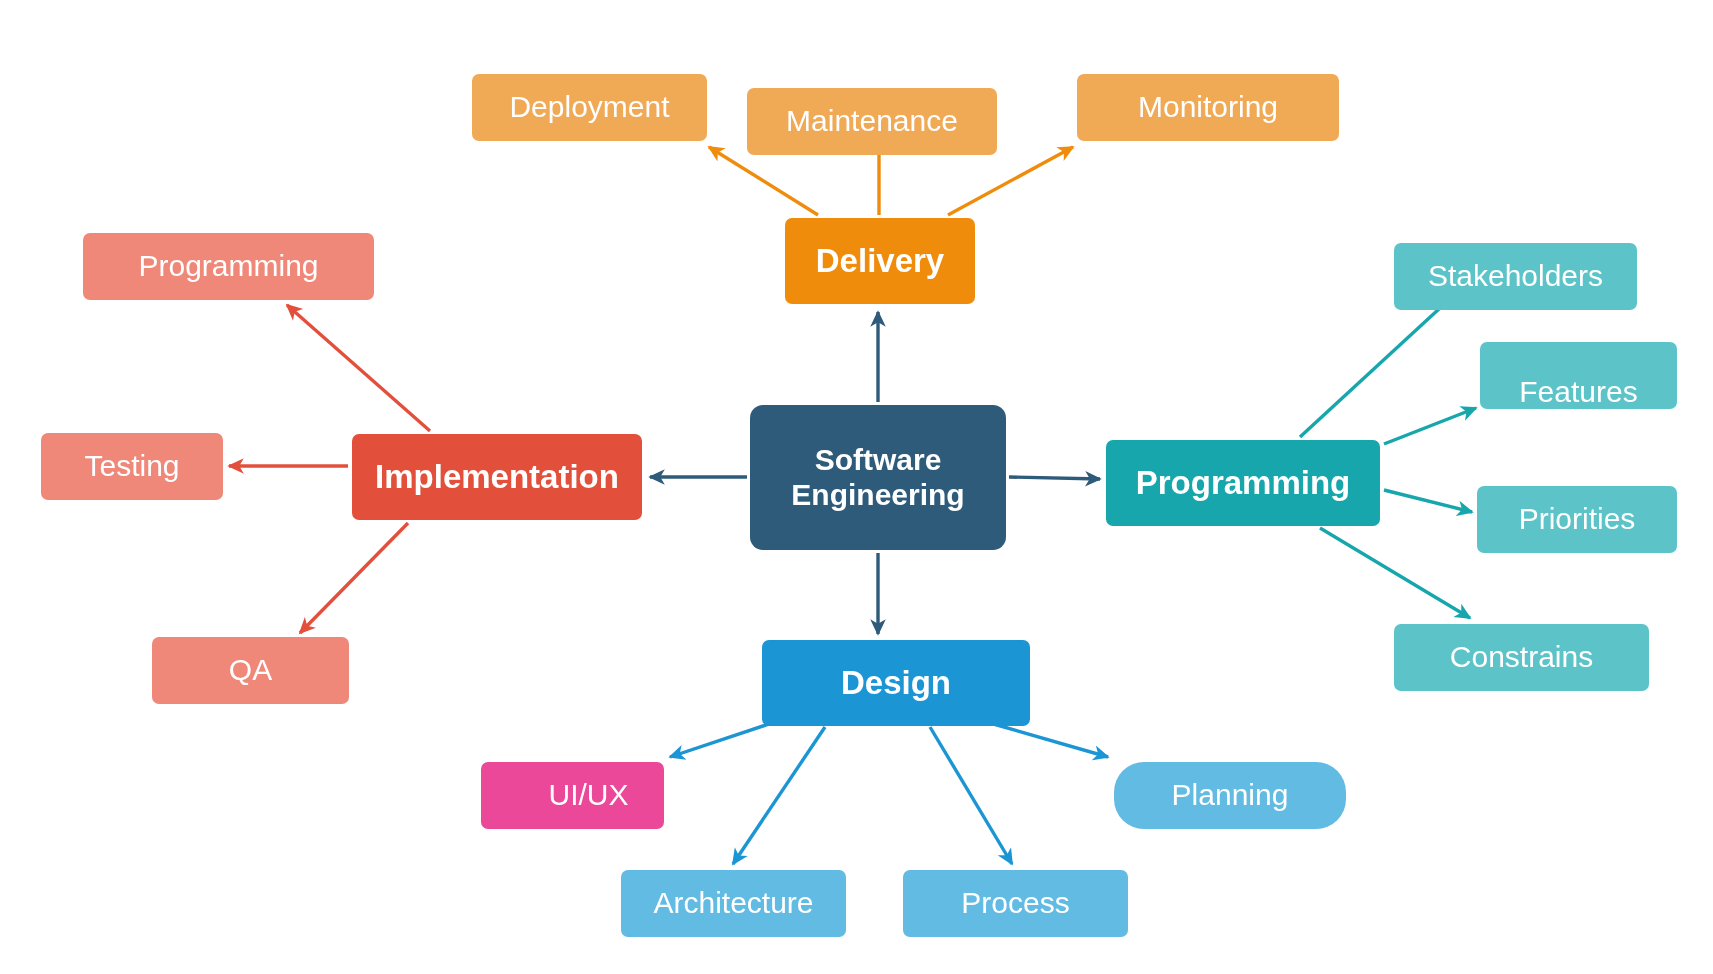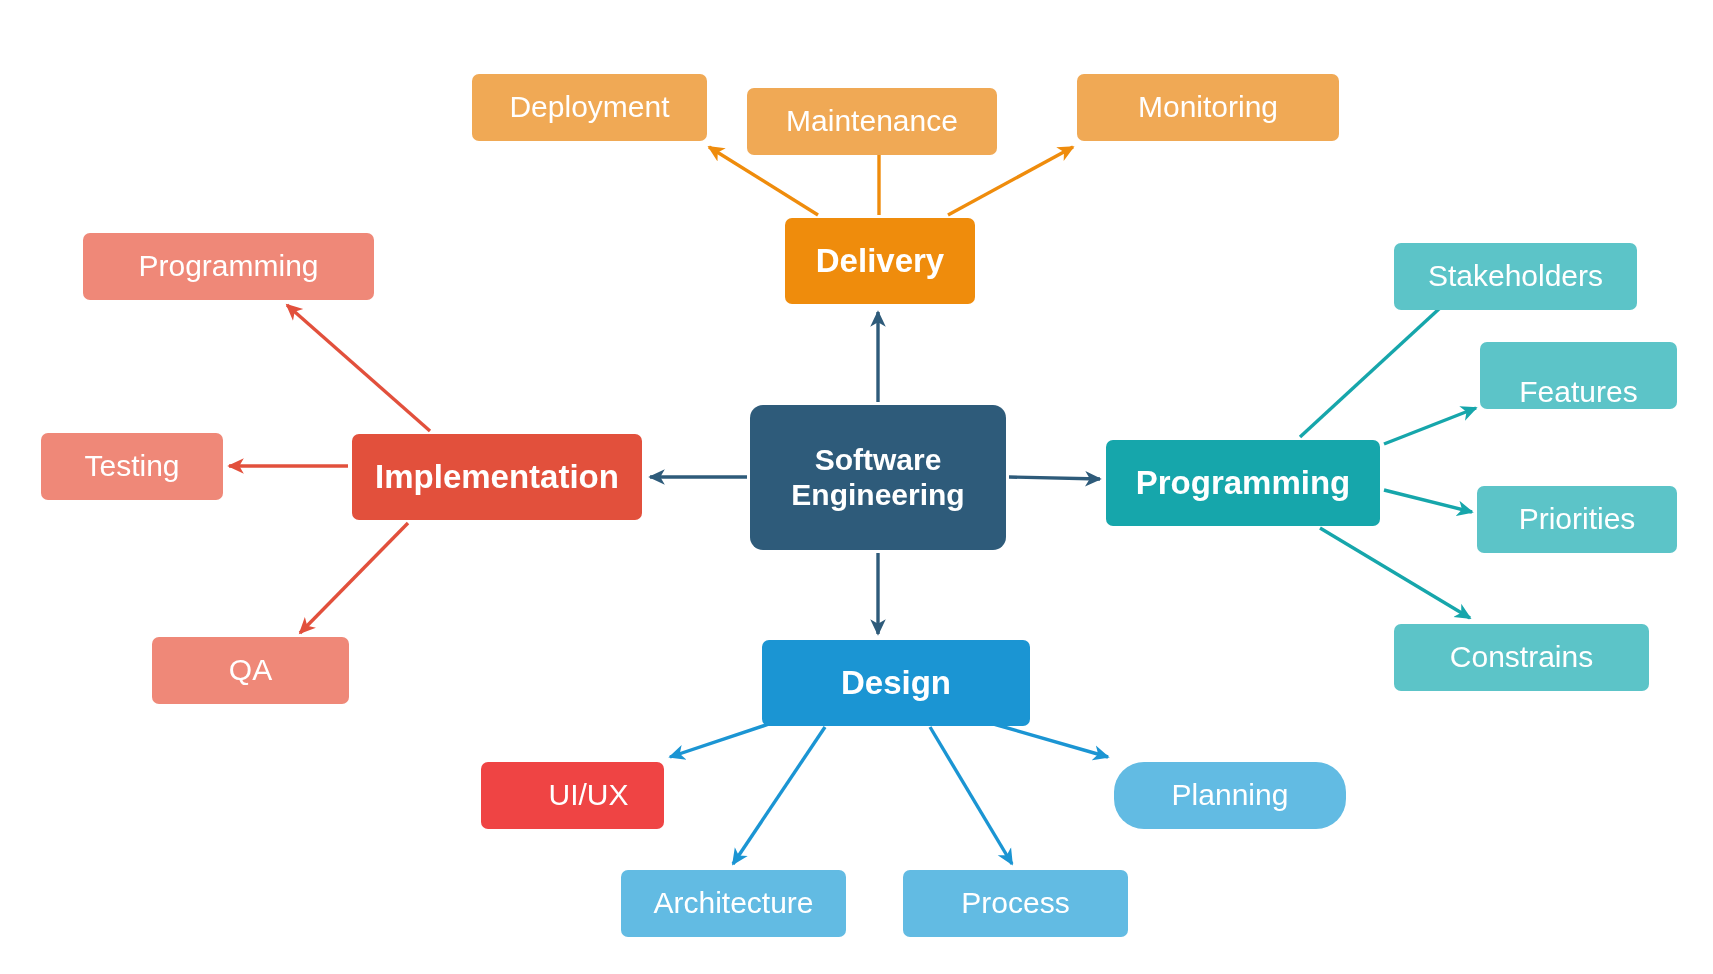--- a/index.html
+++ b/index.html
@@ -106,18 +106,18 @@
       <div class="node leaf" style="left: 472px; top: 74px; width: 235px; height: 67px; background: rgb(240, 169, 85);"><span>Deployment</span></div>
       <div class="node leaf" style="left: 747px; top: 44px; width: 250px; height: 67px; background: rgb(240, 169, 85); margin-top: 44px;"><span>Maintenance</span></div>
       <div class="node leaf" style="left: 1077px; top: 74px; width: 262px; height: 67px; background: rgb(240, 169, 85);"><span>Monitoring</span></div>
       <div class="node leaf" style="left: 83px; top: 233px; width: 291px; height: 67px; background: rgb(239, 136, 120);"><span>Programming</span></div>
       <div class="node leaf" style="left: 41px; top: 433px; width: 182px; height: 67px; background: rgb(239, 136, 120);"><span>Testing</span></div>
       <div class="node leaf" style="left: 152px; top: 637px; width: 197px; height: 67px; background: rgb(239, 136, 120);"><span>QA</span></div>
       <div class="node leaf" style="left: 1394px; top: 202px; width: 243px; height: 67px; background: rgb(92, 196, 200); margin-top: 41px;"><span>Stakeholders</span></div>
       <div class="node leaf" style="left: 1480px; top: 342px; width: 197px; height: 67px; background: rgb(92, 196, 200); align-items: flex-end;"><span>Features</span></div>
       <div class="node leaf" style="left: 1477px; top: 486px; width: 200px; height: 67px; background: rgb(92, 196, 200);"><span>Priorities</span></div>
       <div class="node leaf" style="left: 1394px; top: 624px; width: 255px; height: 67px; background: rgb(92, 196, 200); align-items: center;"><span>Constrains</span></div>
-      <div class="node leaf" style="left: 481px; top: 762px; width: 183px; height: 67px; background: #ef4444; padding-left: 32px;"><span>UI/UX</span></div>
+      <div class="node leaf" style="left: 481px; top: 762px; width: 183px; height: 67px; background: #ec4899; padding-left: 32px;"><span>UI/UX</span></div>
       <div class="node leaf" style="left: 621px; top: 870px; width: 225px; height: 67px; background: rgb(98, 187, 227);"><span>Architecture</span></div>
       <div class="node leaf" style="left: 903px; top: 870px; width: 225px; height: 67px; background: rgb(98, 187, 227);"><span>Process</span></div>
       <div class="node leaf" style="left: 1114px; top: 762px; width: 232px; height: 67px; background: rgb(98, 187, 227); border-radius: 30px;"><span>Planning</span></div>
     </div>
 </div>
 
 </body></html>

